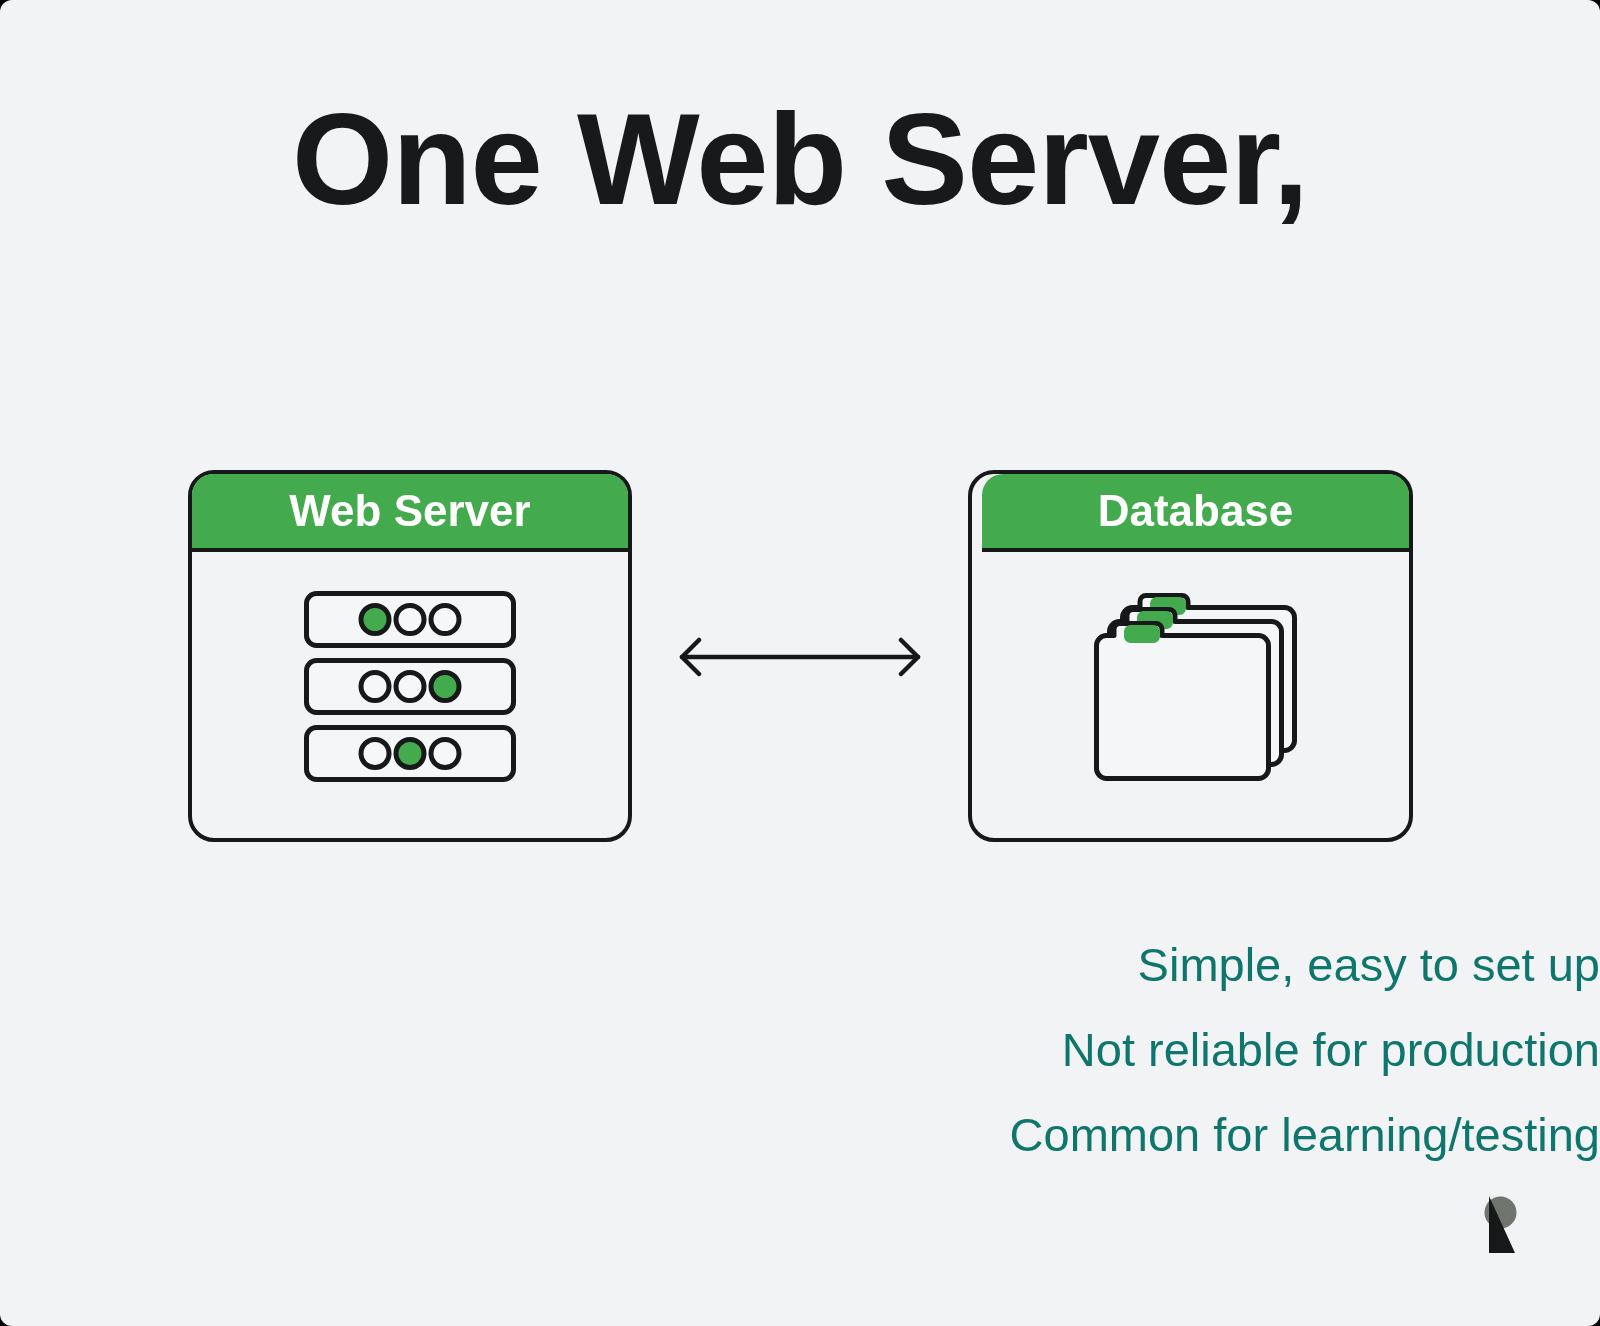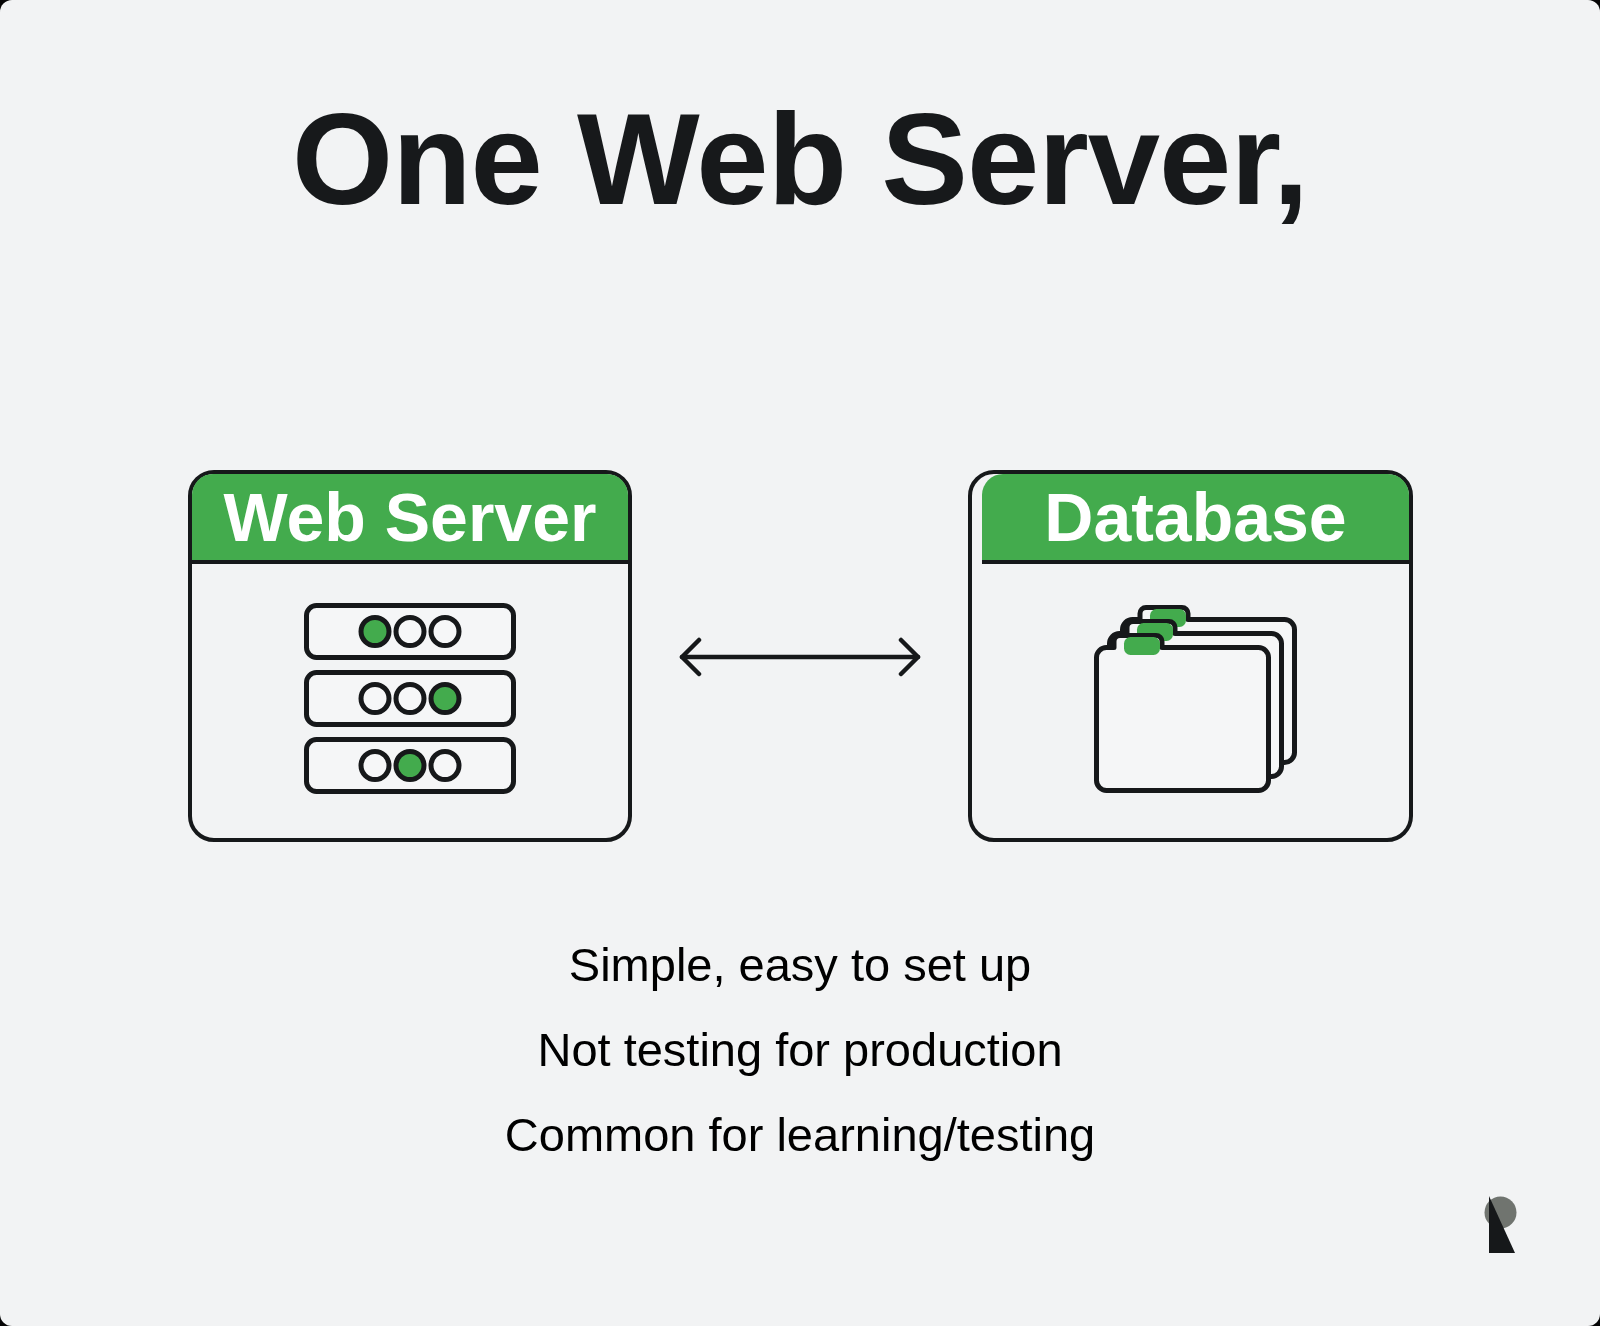--- a/index.html
+++ b/index.html
@@ -26,41 +26,41 @@
   .box {
     position: absolute; top: 470px;
     height: 372px;
     border: 4px solid #16181a;
     border-radius: 26px;
     background: transparent;
   }
   .box-left  { left: 188px; width: 444px; }
   .box-right { left: 968px; width: 445px; padding-left: 10px; }
   .box-header {
-    height: 90px;
+    height: 78px;
     background: #43ab4d;
     border-bottom: 4px solid #16181a;
     border-radius: 21px 21px 0 0;
     display: flex; align-items: center; justify-content: center;
-    color: #ffffff; font-weight: bold; font-size: 68px;
+    color: #ffffff; font-weight: bold; font-size: 44px;
   }
   .box-body {
     position: relative;
     height: 270px;
     display: flex; align-items: center; justify-content: center;
   }
   .arrow-wrap {
     position: absolute; left: 678px; top: 637px;
     width: 244px; height: 40px;
   }
   .notes {
     position: absolute; left: 0; top: 922px; width: 100%;
-    text-align: center;
+    text-align: right;
     font-size: 47px; line-height: 85px;
-    color: #000000;
+    color: #0f766e;
   }
   .logo {
     position: absolute; left: 1483px; top: 1196px;
     width: 34px; height: 58px;
   }
 </style>
 </head>
 <body>
 
 <div class="canvas">
@@ -122,21 +122,21 @@
               <path d="M2.5 24.5 A10 10 0 0 1 12.5 14.5 H20 V8.5 A6 6 0 0 1 26 2.5 H62 A6 6 0 0 1 68 8.5 V14.5 H164.5 A10 10 0 0 1 174.5 24.5 V147.5 A10 10 0 0 1 164.5 157.5 H12.5 A10 10 0 0 1 2.5 147.5 Z" fill="#f5f6f7" stroke="#16181a" stroke-width="5" stroke-linejoin="round"></path>
               <rect x="30" y="4" width="36" height="18" rx="6.5" fill="#43ab4d"></rect>
             </g>
           </g>
       </svg>
     </div>
   </div>
 
   <div class="notes">
     <div>Simple, easy to set up</div>
-    <div>Not testing for production</div>
+    <div>Not reliable for production</div>
     <div>Common for learning/testing</div>
   </div>
 
   <div class="logo">
     <svg width="34" height="58" viewBox="0 0 34 58">
       <circle cx="17.5" cy="16.5" r="16" fill="#70746f"></circle>
       <path d="M6 0 L32 57 L6 57 Z" fill="#16181a"></path>
     </svg>
   </div>
 

